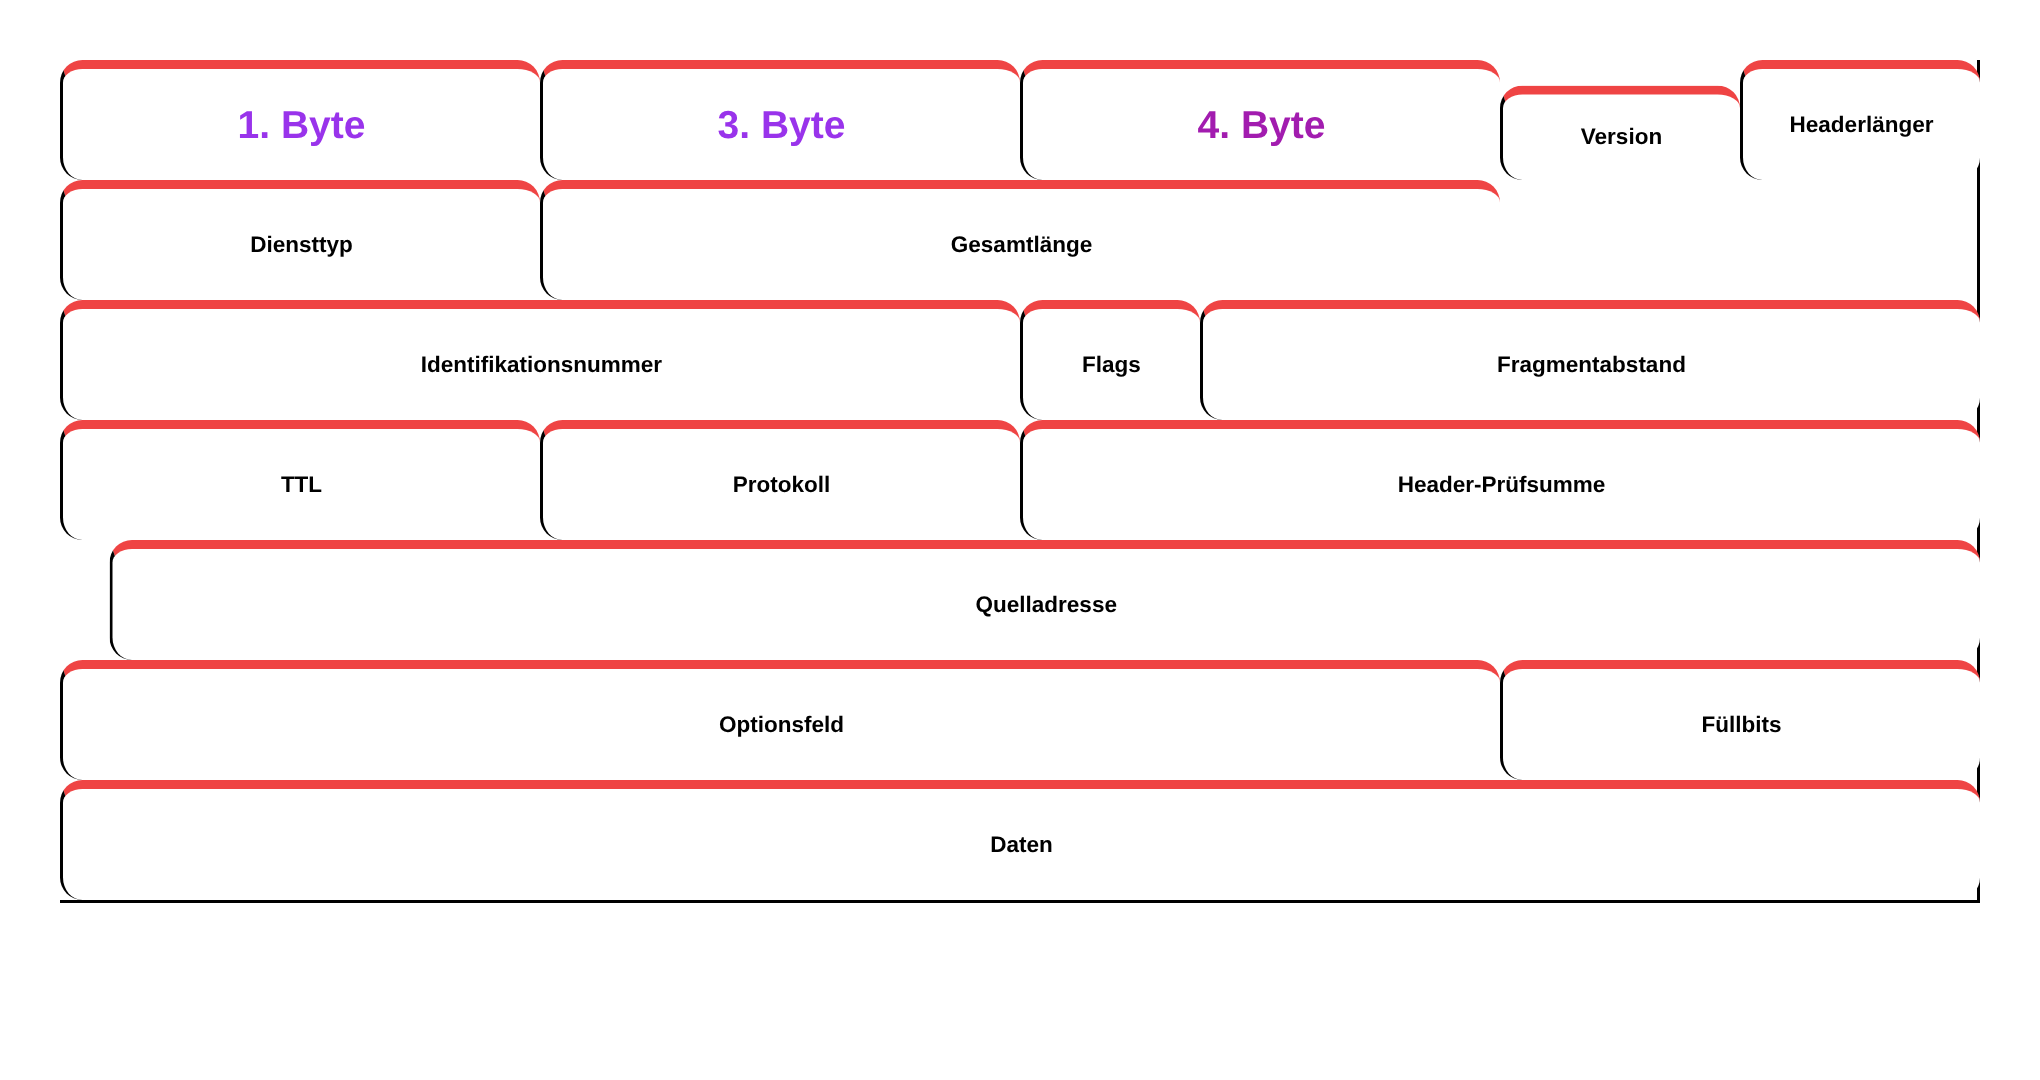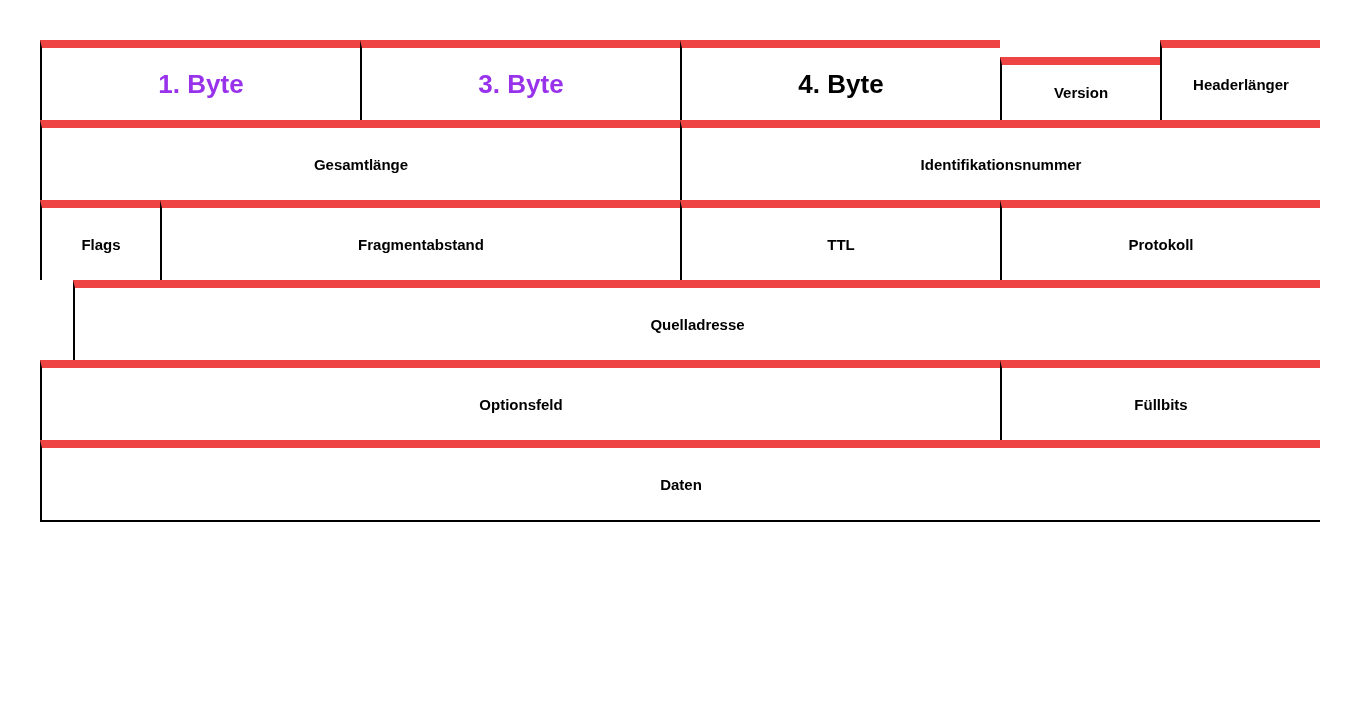--- a/index.html
+++ b/index.html
@@ -24,51 +24,54 @@
     width: 1280px;
     display: grid;
     grid-template-columns: repeat(32, 40px);
     grid-auto-rows: 80px;
     border-right: 2px solid #000000;
     border-bottom: 2px solid #000000;
     box-sizing: border-box;
   }
   .cell {
     border-left: 2px solid #000000;
-    border-top: 8px solid #ef4444;
+    border-top: 6px solid #ef4444;
     box-sizing: border-box;
     display: flex;
     align-items: center;
     justify-content: center;
     text-align: center;
     font-weight: bold;
     font-size: 15px;
     color: #000000;
     background: #ffffff;
     overflow: hidden;
+    border-radius: 15px;
   }
   .cell.byte-header {
     font-size: 26px;
     color: #9933EB;
   }
 </style>
 </head>
 <body>
 
 <div class="canvas">
   <div class="ip-table">
       <div class="cell byte-header" style="grid-column: span 8; color: rgb(153, 51, 235);">1. Byte</div>
       <div class="cell byte-header" style="grid-column: span 8; color: rgb(153, 51, 235);">3. Byte</div>
-      <div class="cell byte-header" style="grid-column: span 8; color: #000000;">4. Byte</div>
+      <div class="cell byte-header" style="grid-column: span 8; color: #a21caf;">4. Byte</div>
       <div class="cell" style="grid-column: span 4; margin-top: 17px;">Version</div>
       <div class="cell" style="grid-column: span 4;">Headerlänger</div>
+      <div class="cell" style="grid-column: span 8;">Diensttyp</div>
       <div class="cell" style="grid-column: span 16;">Gesamtlänge</div>
       <div class="cell" style="grid-column: span 16;">Identifikationsnummer</div>
       <div class="cell" style="grid-column: span 3;">Flags</div>
       <div class="cell" style="grid-column: span 13;">Fragmentabstand</div>
       <div class="cell" style="grid-column: span 8;">TTL</div>
       <div class="cell" style="grid-column: span 8;">Protokoll</div>
+      <div class="cell" style="grid-column: span 16;">Header-Prüfsumme</div>
       <div class="cell" style="grid-column: span 32; margin-left: 33px;">Quelladresse</div>
       <div class="cell" style="grid-column: span 24;">Optionsfeld</div>
       <div class="cell" style="grid-column: span 8;">Füllbits</div>
       <div class="cell" style="grid-column: span 32;">Daten</div>
     </div>
 </div>
 
 </body></html>

